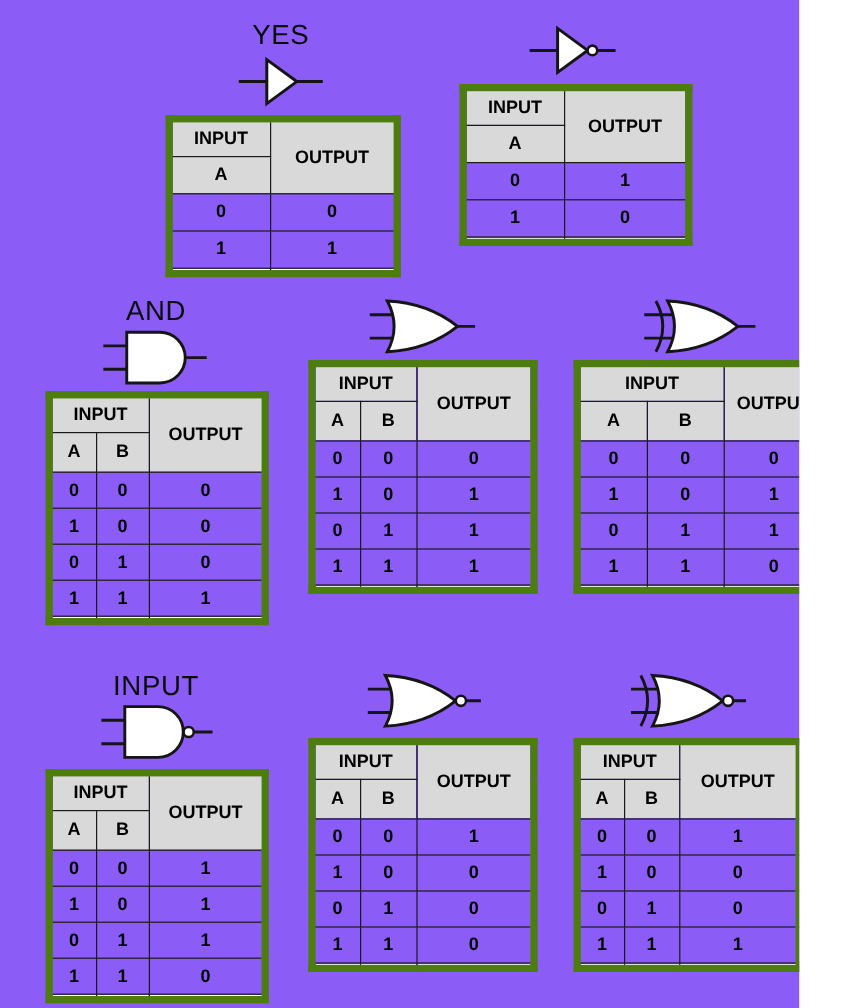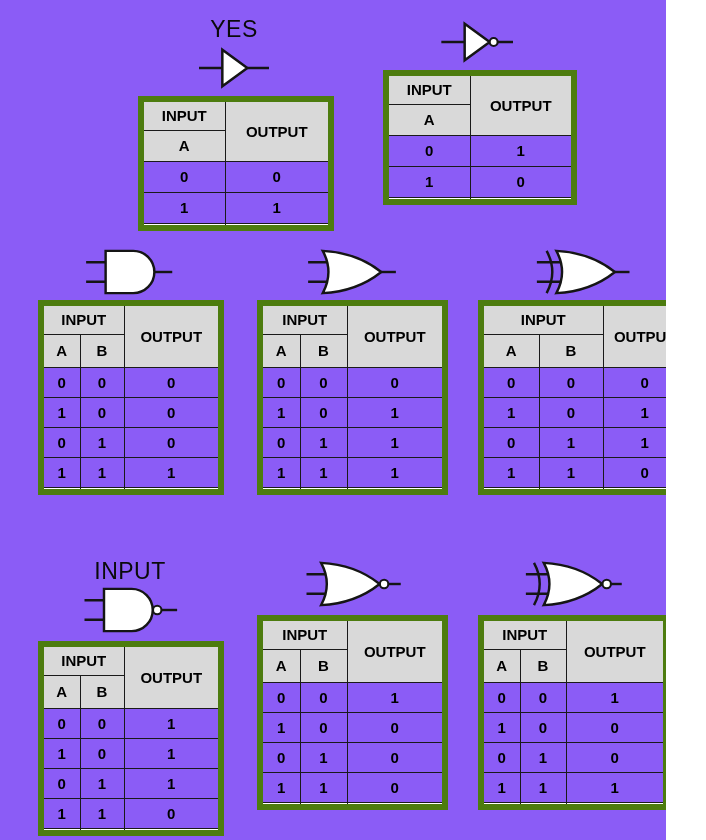--- a/index.html
+++ b/index.html
@@ -102,20 +102,21 @@
       </tr>
       <tr class="sp">
         <td></td>
             <td></td>
       </tr>
     </tbody>
       </table>
   </div>
 
   <div class="blk" style="left:38px;top:246px;width:184px">
+    <div class="ttl">AND</div>
     <div class="sym">
       <svg class="g2" viewBox="0 0 120 64">
         <path class="ln" d="M6 20 H30 M6 44 H30"></path>
         <path class="bd" d="M30 6 H64 A26 26 0 0 1 64 58 H30 Z"></path>
         <path class="ln" d="M90 32 H112"></path>
       </svg>
     </div>
     <table class="tt two" style="width:182px">
       <colgroup>
           <col style="width:39px">

